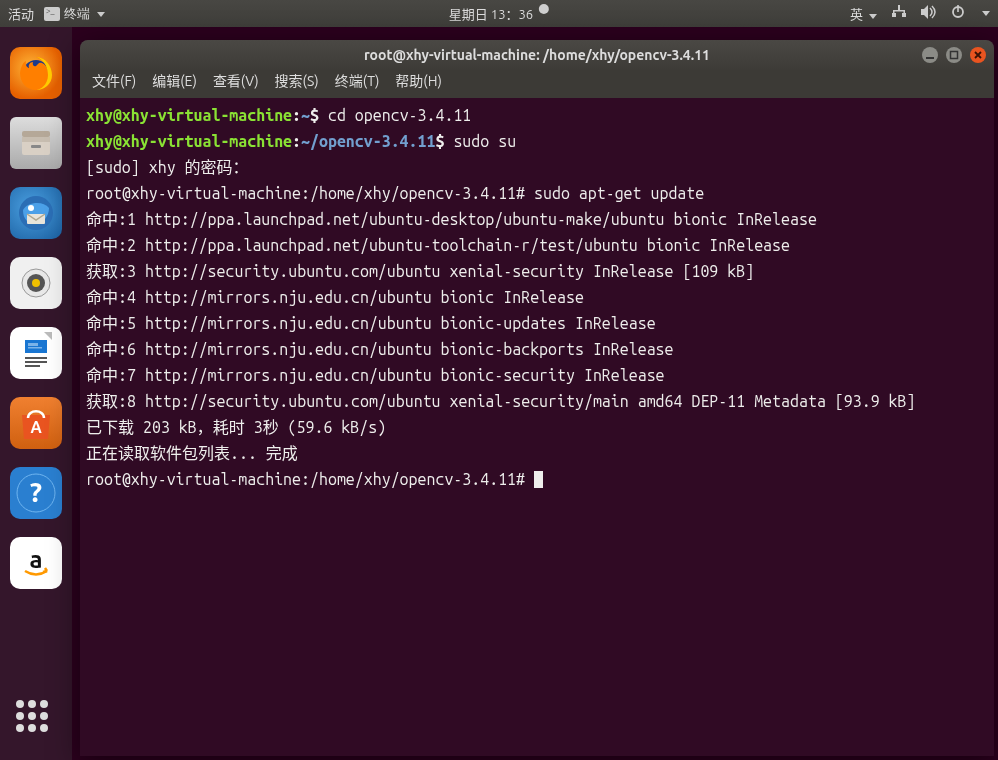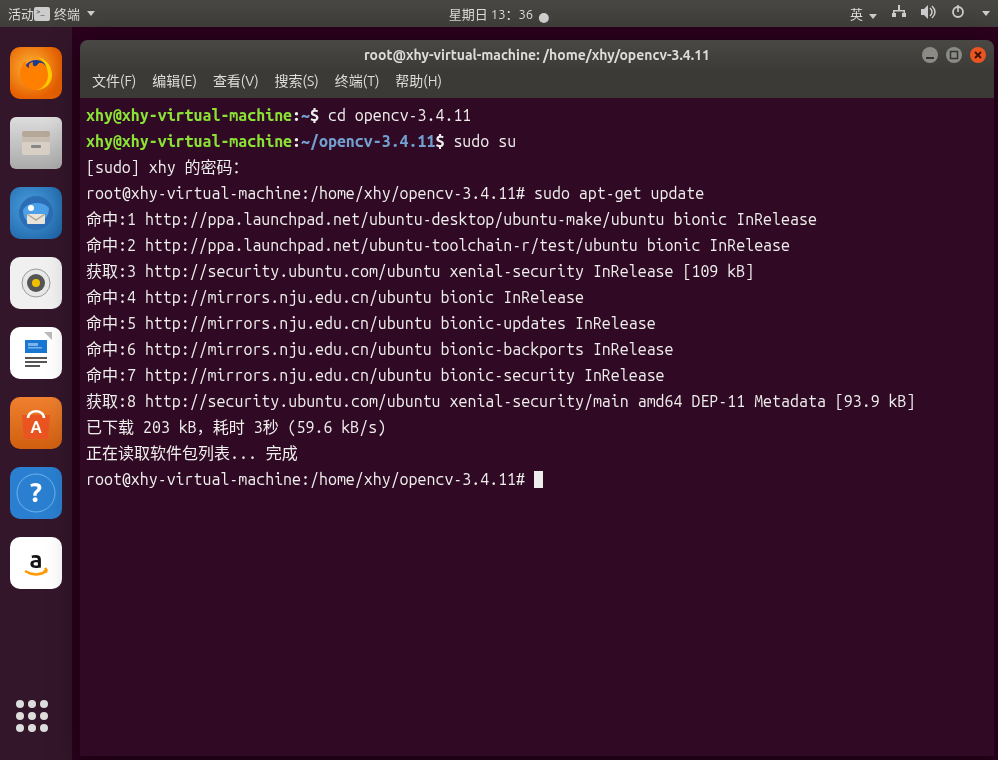--- a/index.html
+++ b/index.html
@@ -15,27 +15,27 @@
     .topbar {
       height: 27px;
       background: linear-gradient(to bottom, #484743, #3f3e3a);
       display: flex;
       align-items: center;
       color: #dcdcdc;
       font-size: 13px;
       padding: 0 8px;
       position: relative;
     }
-    .topbar-left { display: flex; align-items: flex-end; }
+    .topbar-left { display: flex; align-items: flex-end; gap: 10px; }
     .topbar-center {
       position: absolute;
       left: 50%;
       transform: translateX(-50%);
       display: flex;
-      align-items: flex-end;
+      align-items: flex-start;
       gap: 6px;
     }
     .topbar-right {
       margin-left: auto;
       display: flex;
       align-items: center;
       gap: 14px;
     }
     .terminal-glyph {
       display: inline-block;
@@ -179,21 +179,21 @@
       background: #eeeeec;
       vertical-align: text-bottom;
     }
   </style>
 </head>
 <body>
 
 <div class="topbar">
   <div class="topbar-left">
     <span>活动</span>
-    <span style="display:flex;align-items:center;gap:4px;">
+    <span style="display:flex;align-items:center;gap:4px;font-family:Liberation Serif, serif;">
       <span class="terminal-glyph"></span>
       <span>终端</span>
       <span class="dropdown-arrow"></span>
     </span>
   </div>
   <div class="topbar-center">
     <span>星期日 13：36</span>
     <span class="rec-dot"></span>
   </div>
   <div class="topbar-right">

